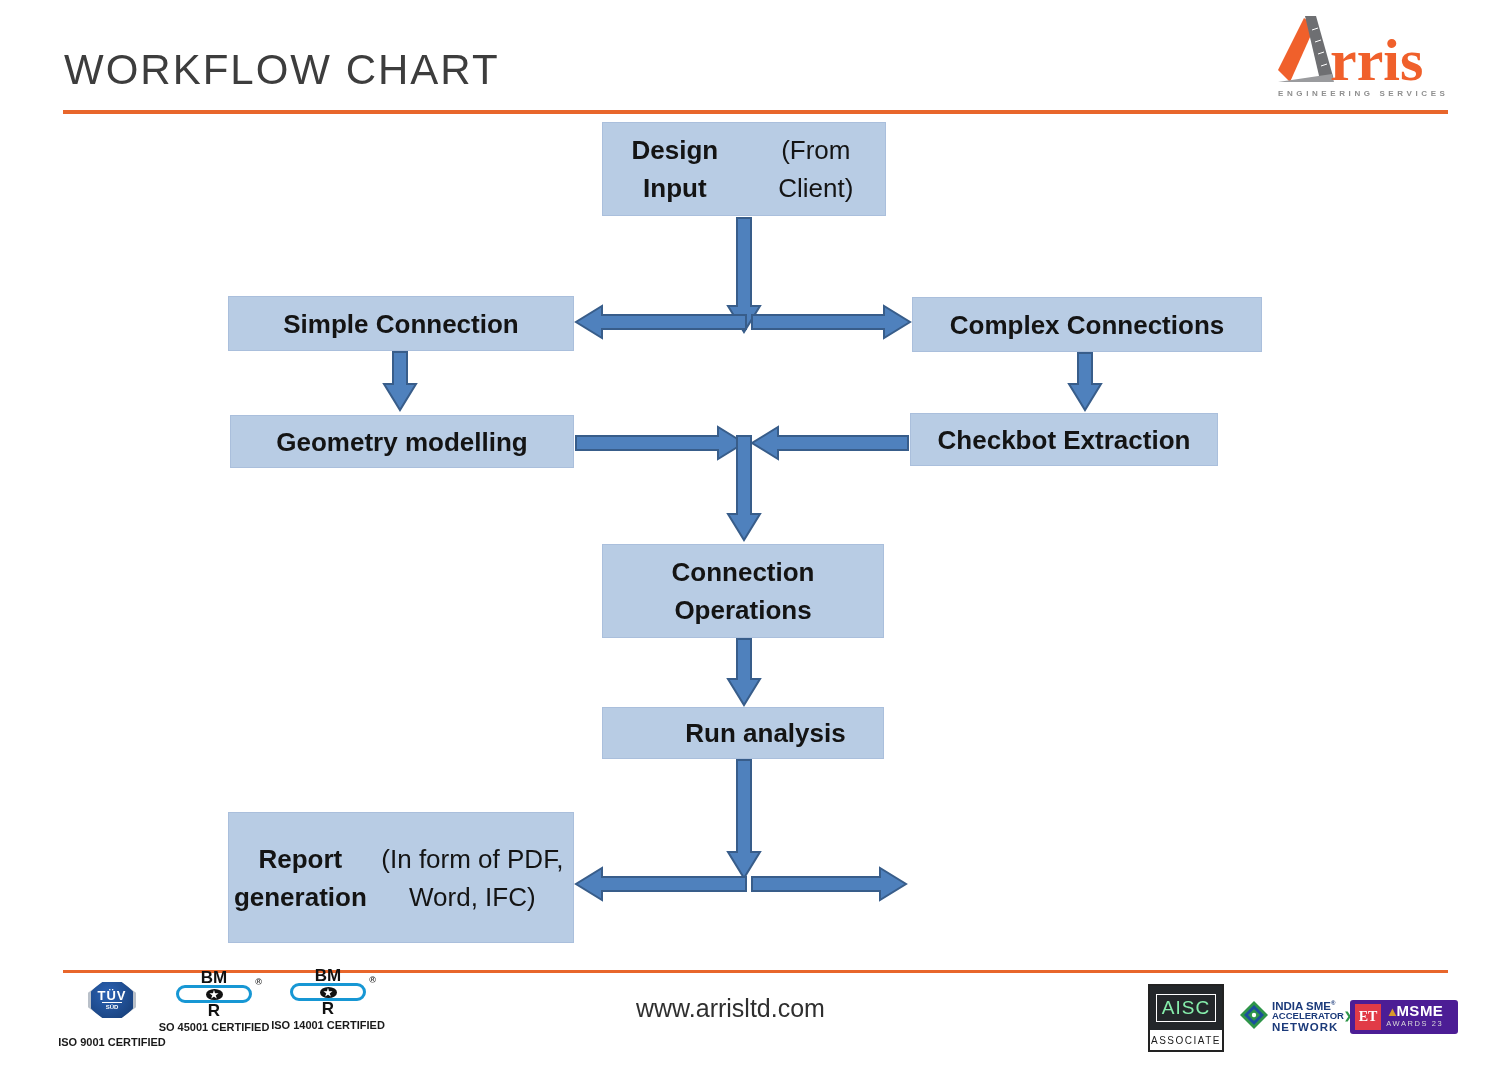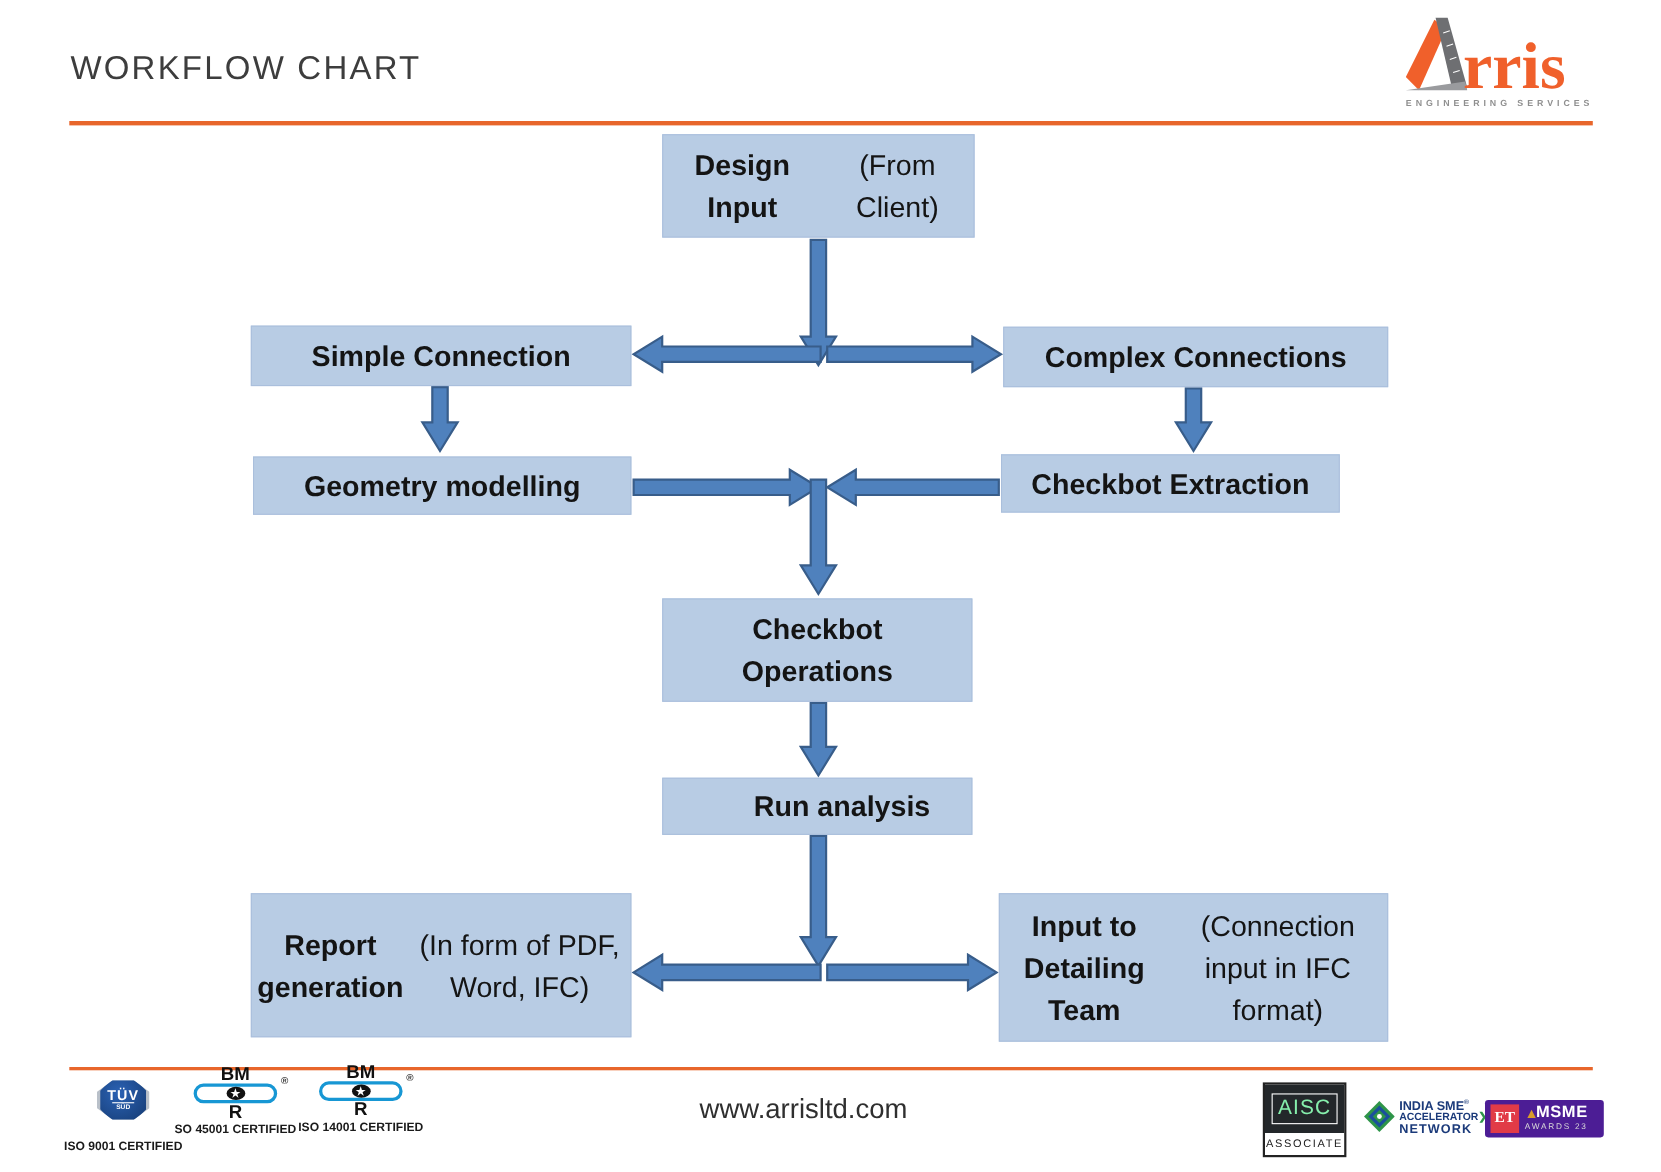--- a/index.html
+++ b/index.html
@@ -10,21 +10,21 @@
     --arrow-stroke:#385D8A;
     --logo-orange:#F0602B;
     --text-dark:#141414;
   }
   *{box-sizing:border-box;margin:0;padding:0;}
   html,body{width:1510px;height:1065px;background:#fff;overflow:hidden;}
   body{font-family:"Liberation Sans",sans-serif;position:relative;}
   .page{position:absolute;inset:0;background:#fff;}
 
   
-  .title{position:absolute;left:64px;top:46px;font-size:30px;font-weight:300;
+  .title{position:absolute;left:64px;top:46px;font-size:42px;font-weight:300;
          letter-spacing:2px;color:#3d3d3d;}
   .rule{position:absolute;left:63px;width:1385px;background:var(--accent-orange);}
   .rule.top{top:110px;height:4px;}
   .rule.bottom{top:970px;height:3px;}
 
   .logo{position:absolute;left:1278px;top:16px;width:168px;}
   .logo-row{display:flex;align-items:flex-end;}
   .logo-text{font-family:"Liberation Serif",serif;font-weight:700;font-size:60px;
              line-height:0.78;color:var(--logo-orange);margin-left:-4px;}
   .logo-tagline{margin-top:5px;font-size:8px;font-weight:700;letter-spacing:3.6px;
@@ -151,34 +151,30 @@
   </div>
   <div class="box b-geometry">
     <span class="title-line">Geometry modelling</span>
 
   </div>
   <div class="box b-checkbot">
     <span class="title-line">Checkbot Extraction</span>
 
   </div>
   <div class="box b-assign">
-    <span class="title-line">Checkbot Operations</span>
+    <span class="title-line">Connection Operations</span>
 
   </div>
   <div class="box b-run">
     <span class="title-line">Run analysis</span>
 
   </div>
   <div class="box b-report">
     <span class="title-line">Report generation</span>
     <span class="subtitle-line">(In form of PDF, Word, IFC)</span>
-  </div>
-  <div class="box b-input">
-    <span class="title-line">Input to Detailing Team</span>
-    <span class="subtitle-line">(Connection input in IFC format)</span>
   </div>
 
   <div class="rule bottom"></div>
 
   <div class="cert cert-tuv">
     <div class="tuv-outer">
       <div class="tuv-inner">
         <span class="tuv-top">TÜV</span>
         <span class="tuv-sub">SÜD</span>
       </div>

